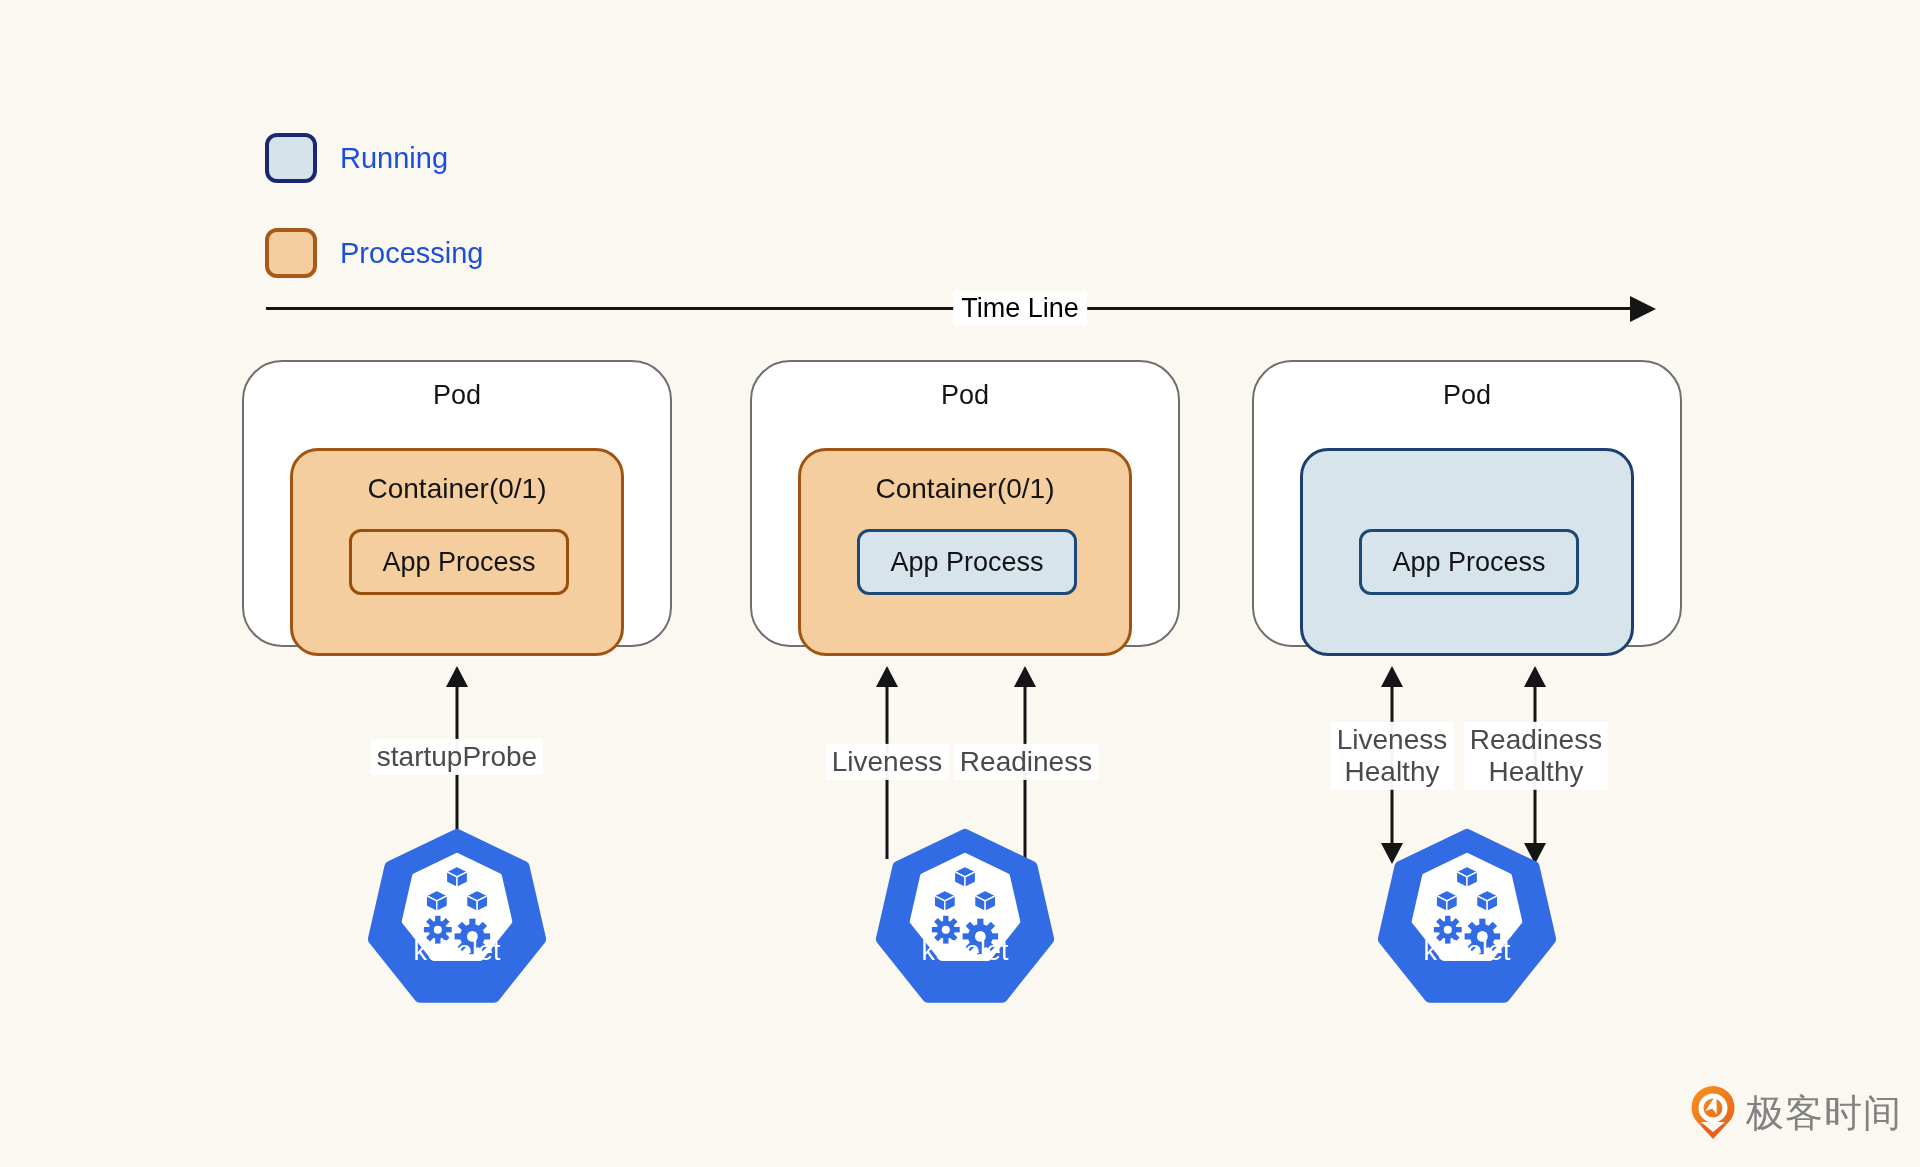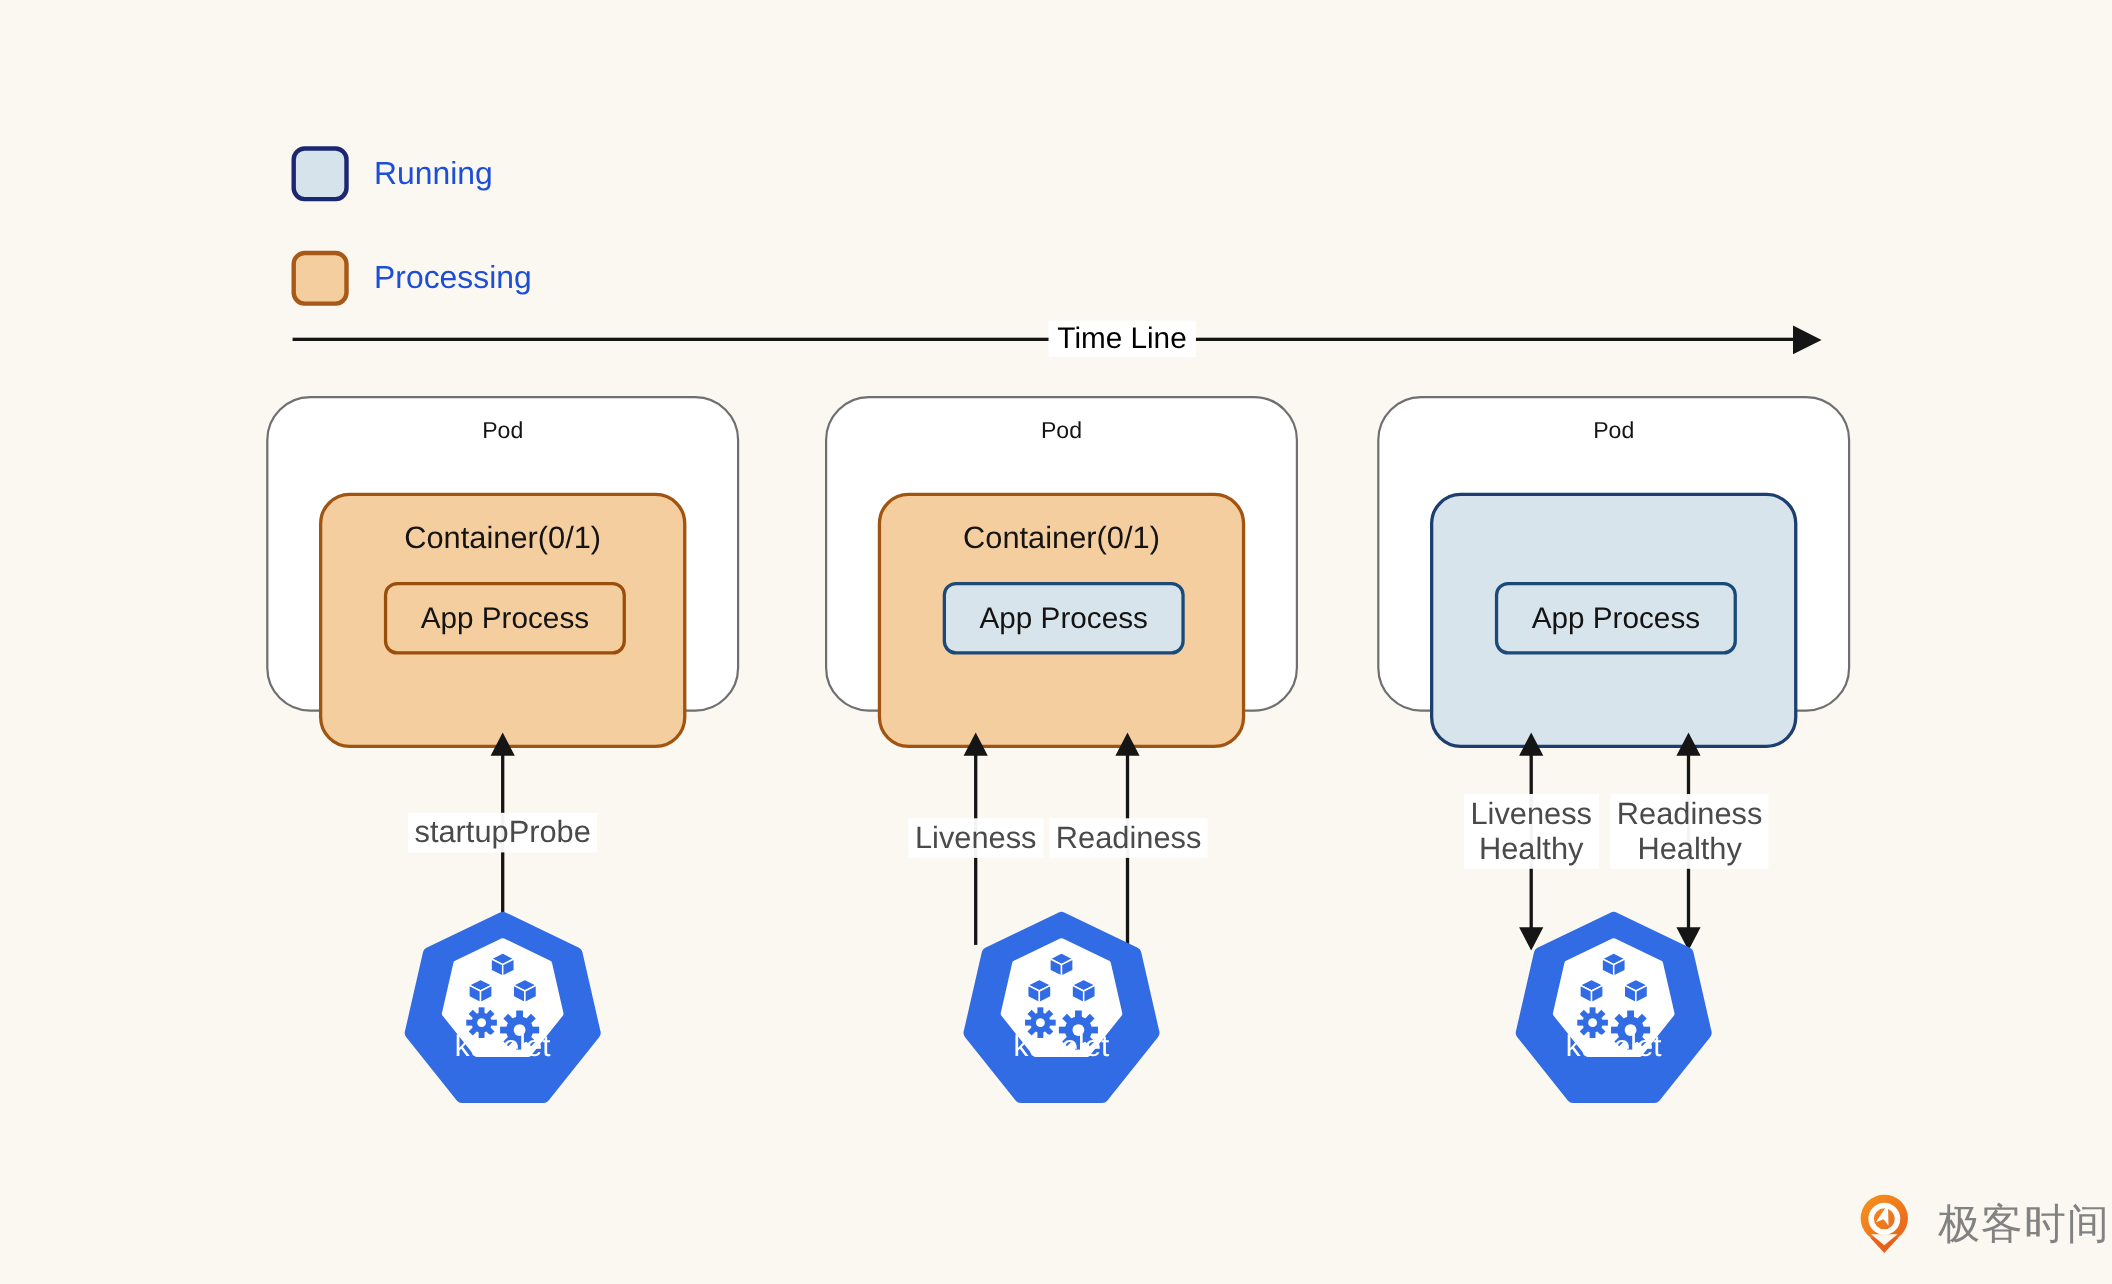--- a/index.html
+++ b/index.html
@@ -22,22 +22,22 @@
   .timeline-line{position:absolute;left:266px;top:307px;width:1368px;height:3px;background:#151515;}
   .timeline-head{position:absolute;left:1630px;top:296px;width:0;height:0;
     border-top:13px solid transparent;border-bottom:13px solid transparent;border-left:26px solid #151515;}
   .timeline-label{position:absolute;left:1020px;top:308px;transform:translate(-50%,-50%);
     background:#FFFFFF;padding:1px 8px;font-size:27px;color:#000000;white-space:nowrap;}
 
   
   .pod{position:absolute;top:360px;width:430px;height:287px;background:#FFFFFF;
     border:2px solid #6F6F6F;border-radius:40px;box-sizing:border-box;}
   .pod.p1{left:242px;} .pod.p2{left:750px;} .pod.p3{left:1252px;}
-  .pod-title{position:absolute;left:0;top:18px;width:100%;text-align:center;font-size:21px;}
-  .container-box{position:absolute;left:46px;top:86px;width:334px;height:232px;
+  .pod-title{position:absolute;left:0;top:18px;width:100%;text-align:center;font-size:27px;}
+  .container-box{position:absolute;left:46px;top:86px;width:334px;height:208px;
     border-radius:28px;box-sizing:border-box;}
   .container-box.processing{background:#F5CE9F;border:3px solid #A0540F;}
   .container-box.running{background:#D8E4EC;border:3px solid #1C3F70;}
   .container-title{position:absolute;left:0;top:22px;width:100%;text-align:center;font-size:28px;}
   .app-box{position:absolute;left:56px;top:78px;width:220px;height:66px;border-radius:12px;
     box-sizing:border-box;display:flex;align-items:center;justify-content:center;font-size:27px;}
   .app-box.processing{background:#F5CE9F;border:3px solid #9A4E0C;}
   .app-box.running{background:#D8E4EC;border:3px solid #1C4A78;}
 
   
@@ -53,21 +53,21 @@
 
   
   .kubelet-node{position:absolute;width:192px;height:196px;top:824px;}
   .kubelet-node.k1{left:361px;} .kubelet-node.k2{left:869px;} .kubelet-node.k3{left:1371px;}
   .kubelet-node svg{position:absolute;left:0;top:0;}
   .kubelet-label{position:absolute;left:0;top:112px;width:100%;text-align:center;
     font-size:27px;color:#FFFFFF;z-index:2;}
 
   
   .brand{position:absolute;left:1690px;top:1086px;display:flex;align-items:center;}
-  .brand-text{margin-left:26px;font-size:38px;color:#828282;letter-spacing:1px;line-height:54px;}
+  .brand-text{margin-left:10px;font-size:38px;color:#828282;letter-spacing:1px;line-height:54px;}
 </style>
 </head>
 <body>
 
 <svg width="0" height="0" style="position:absolute" aria-hidden="true">
   <defs>
     <g id="kubelet-shape">
       <polygon points="100,8 169.6,41.5 186.8,116.8 138.6,177.2 61.4,177.2 13.2,116.8 30.4,41.5" fill="#326CE5" stroke="#326CE5" stroke-width="12" stroke-linejoin="round"></polygon>
       <polygon points="100,30 143.8,51.1 154.6,98.5 124.3,136.5 75.7,136.5 45.4,98.5 56.2,51.1" fill="#FFFFFF" stroke="#FFFFFF" stroke-width="6" stroke-linejoin="round"></polygon>
 

